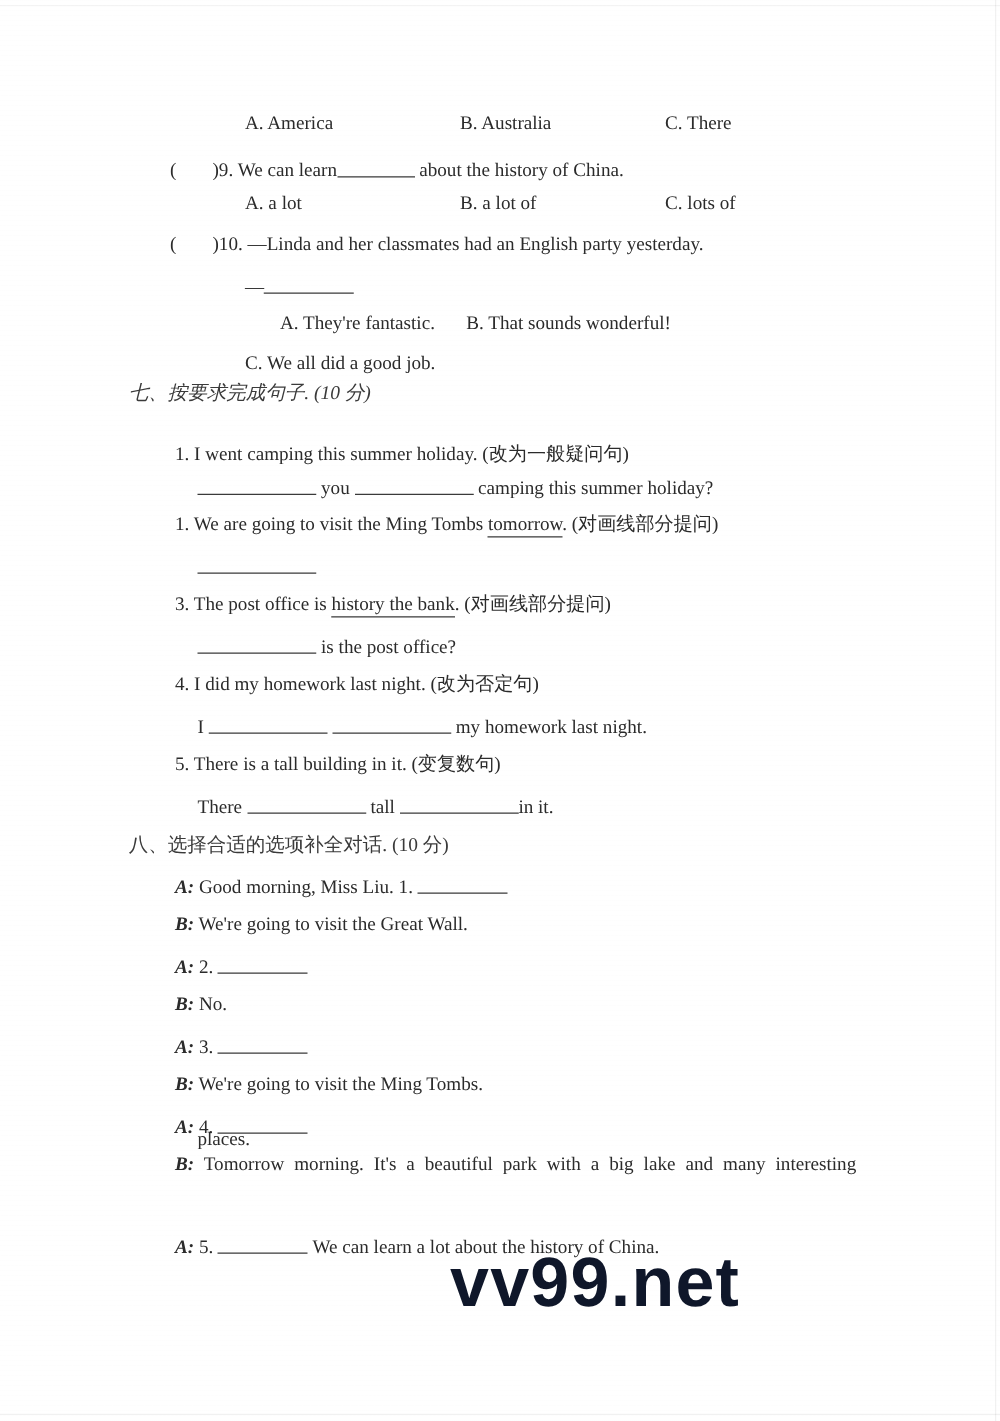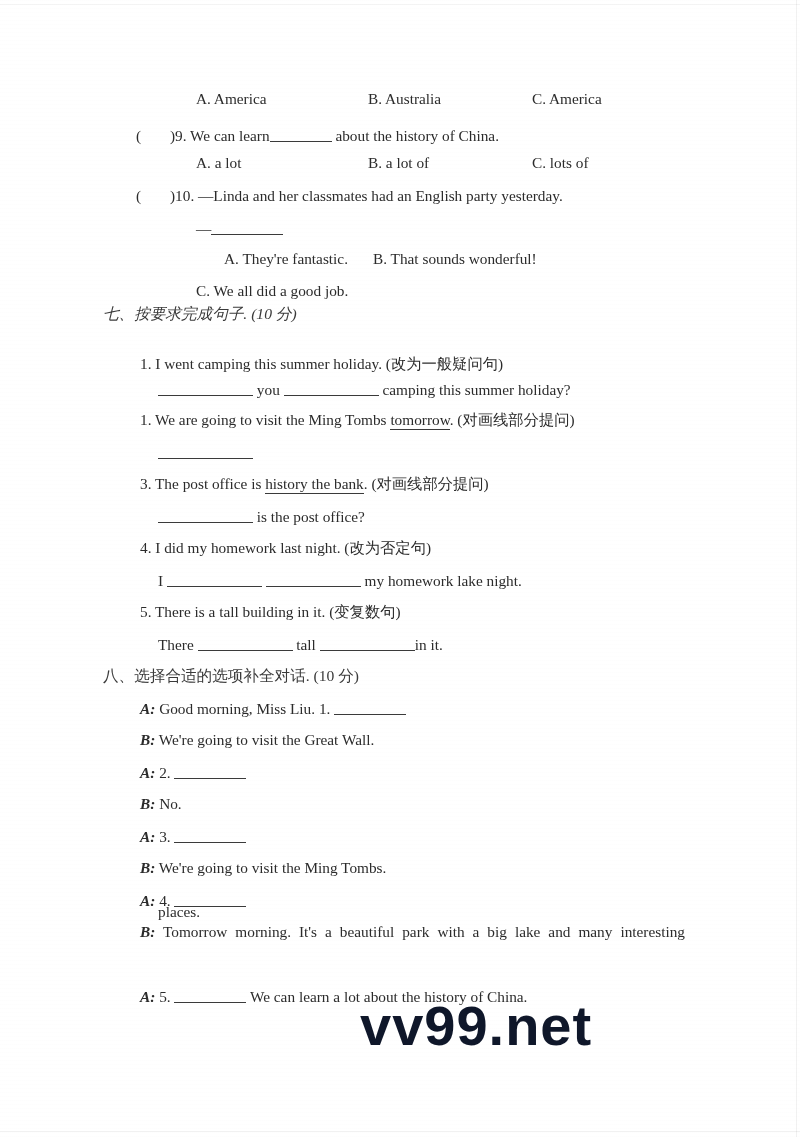--- a/index.html
+++ b/index.html
@@ -168,21 +168,21 @@
   <div class="page-edge-right"></div>
   <div class="page-edge-bottom"></div>
 
   <div class="watermark">vv99.net</div>
 
   <div class="content">
 
     <div class="opt-row" style="top:90px;">
       <span class="opt" style="left:196px;">A. America</span>
       <span class="opt" style="left:368px;">B. Australia</span>
-      <span class="opt" style="left:532px;">C. America</span>
+      <span class="opt" style="left:532px;">C. There</span>
     </div>
 
     <div class="row" style="left:136px; top:127px;">
       <span class="paren-mark">(</span><span>)9. We can learn</span><span class="blank blank-sm"></span> <span>about the history of China.</span>
     </div>
     <div class="opt-row" style="top:154px;">
       <span class="opt" style="left:196px;">A. a lot</span>
       <span class="opt" style="left:368px;">B. a lot of</span>
       <span class="opt" style="left:532px;">C. lots of</span>
     </div>
@@ -217,21 +217,21 @@
 
     <div class="row" style="left:140px; top:476px;">
       <span>3. The post office is </span><span class="uline">history the bank</span><span>. (对画线部分提问)</span>
     </div>
     <div class="row" style="left:158px; top:508px;">
       <span class="blank blank-lg"></span> <span>is the post office?</span>
     </div>
 
     <div class="row" style="left:140px; top:540px;">4. I did my homework last night. (改为否定句)</div>
     <div class="row" style="left:158px; top:572px;">
-      <span>I</span> <span class="blank blank-lg"></span> <span class="blank blank-lg"></span> <span>my homework lake night.</span>
+      <span>I</span> <span class="blank blank-lg"></span> <span class="blank blank-lg"></span> <span>my homework last night.</span>
     </div>
 
     <div class="row" style="left:140px; top:604px;">5. There is a tall building in it. (变复数句)</div>
     <div class="row" style="left:158px; top:636px;">
       <span>There</span> <span class="blank blank-lg"></span> <span>tall</span> <span class="blank blank-lg"></span><span>in it.</span>
     </div>
 
     <div class="cn-heading" style="left:103px; top:666px;">八、选择合适的选项补全对话. (10 分)</div>
 
     <div class="row" style="left:140px; top:700px;">

